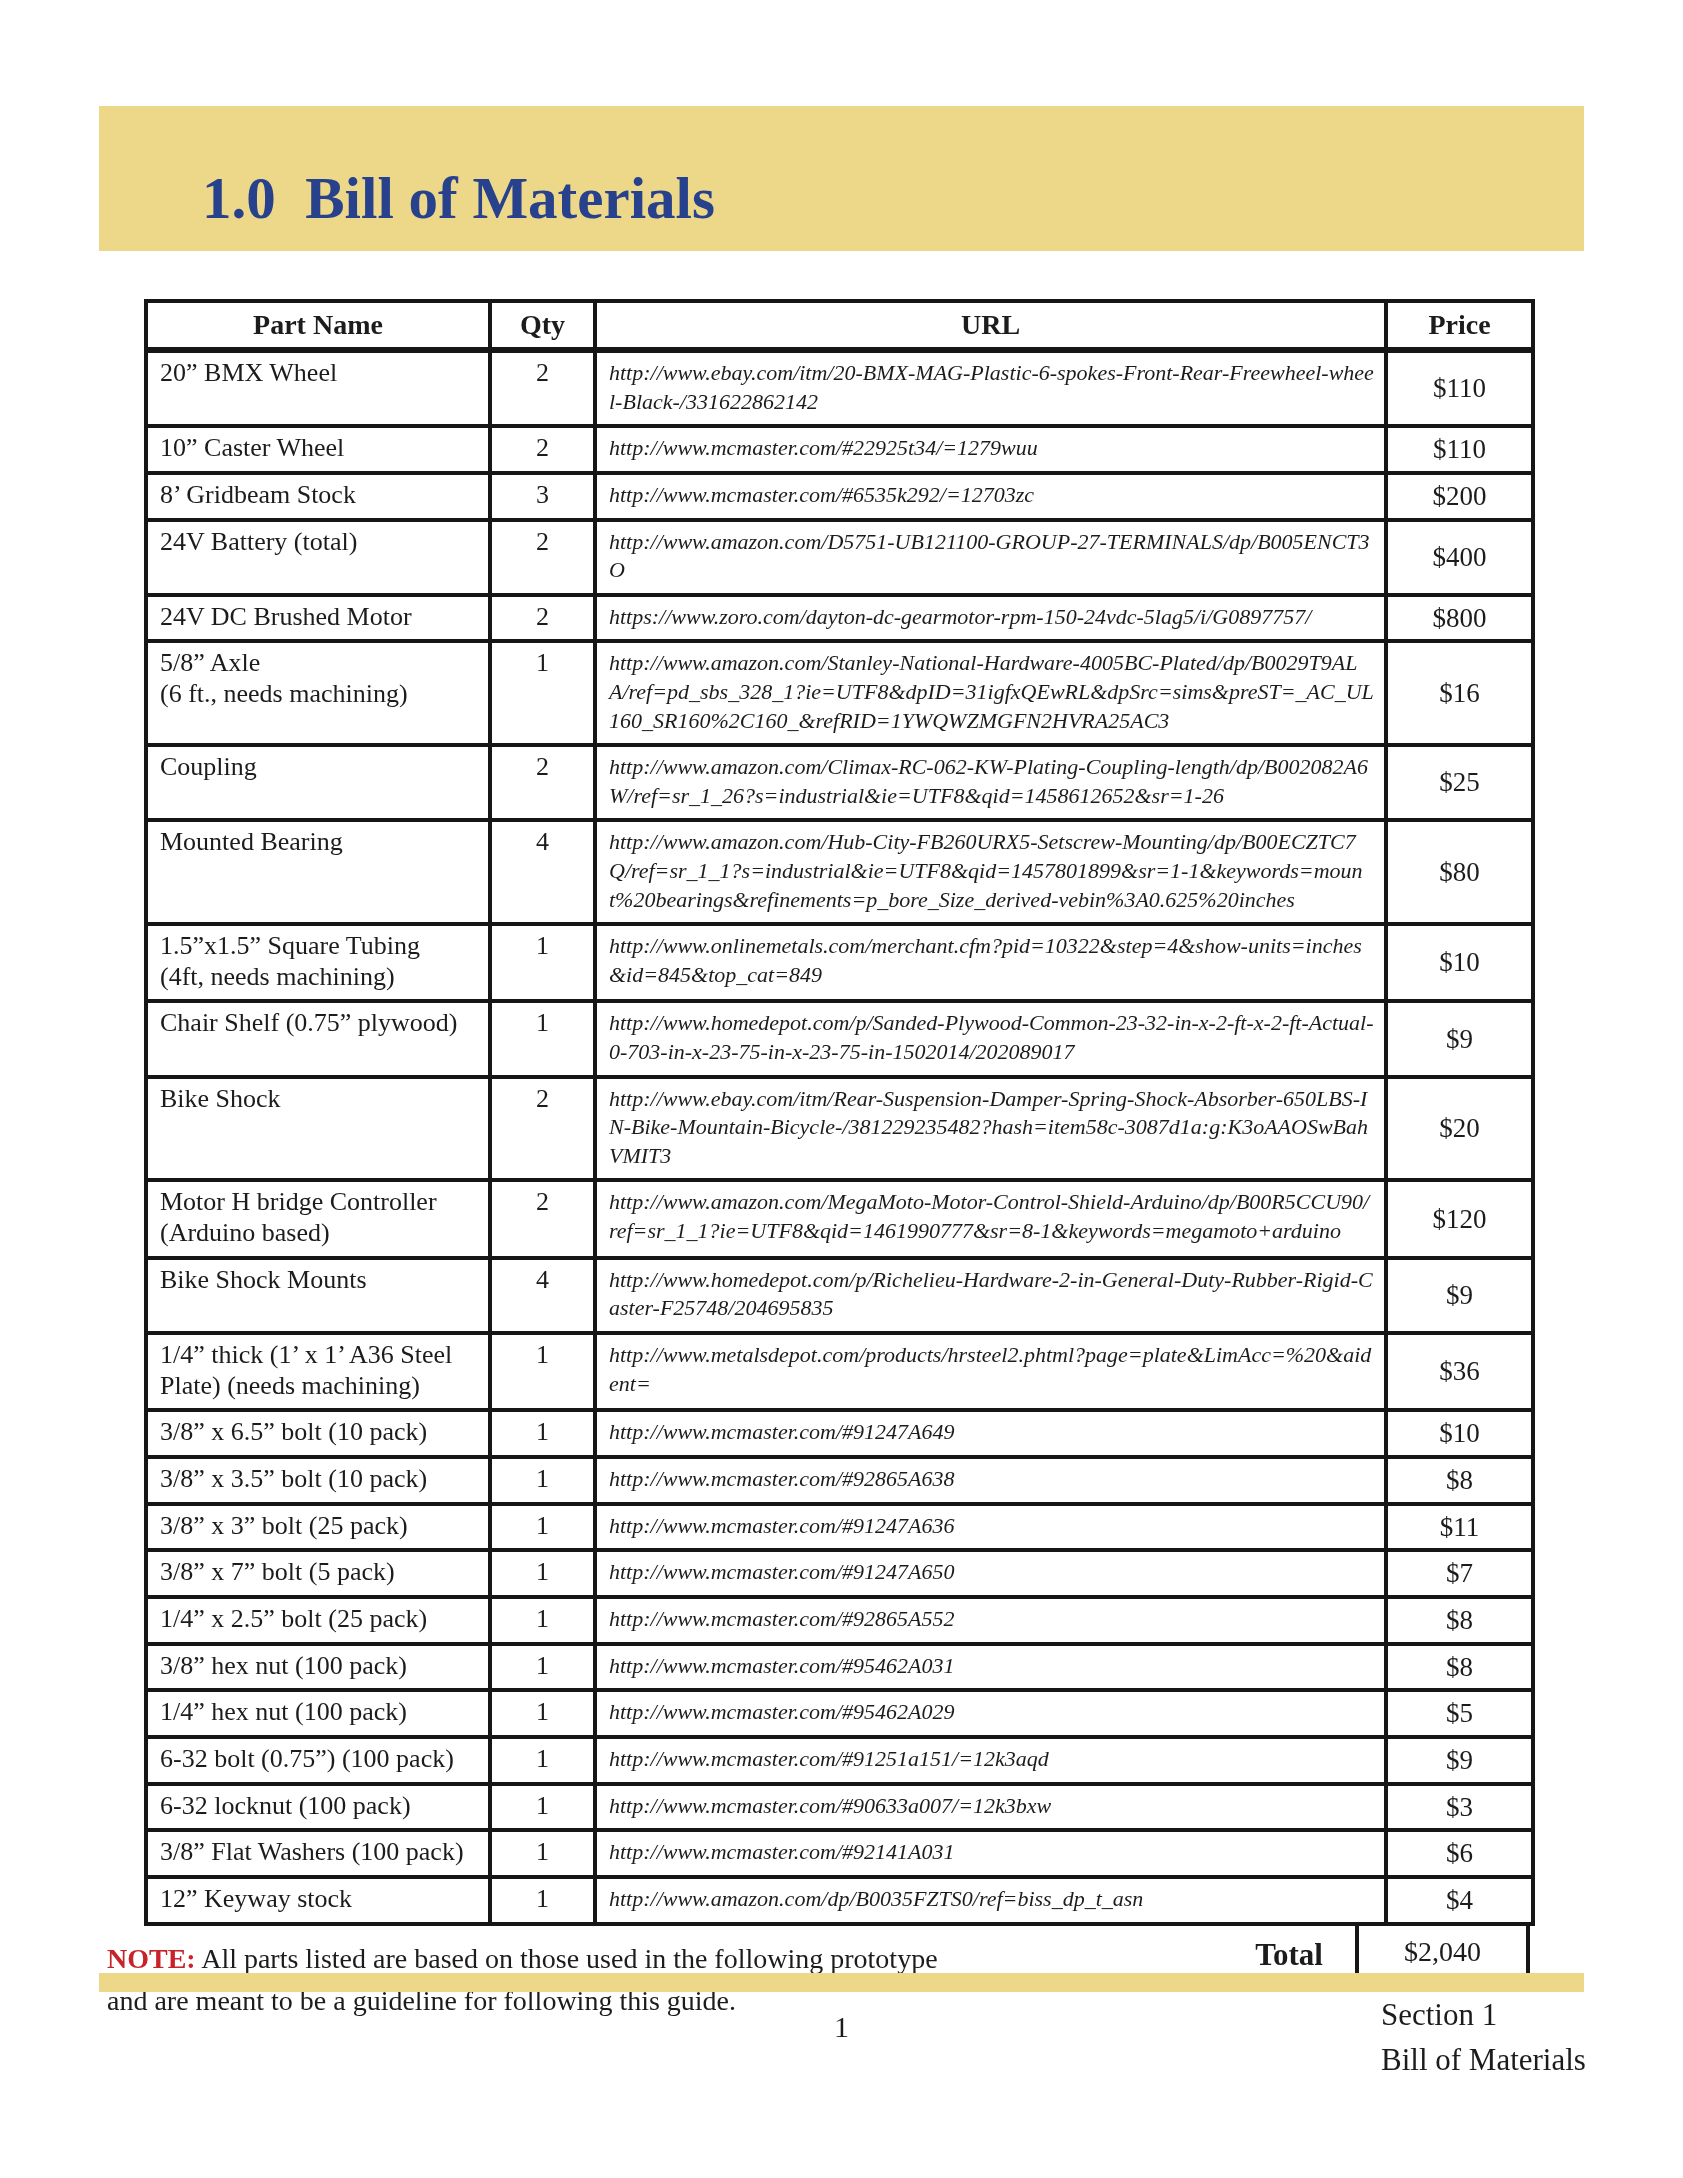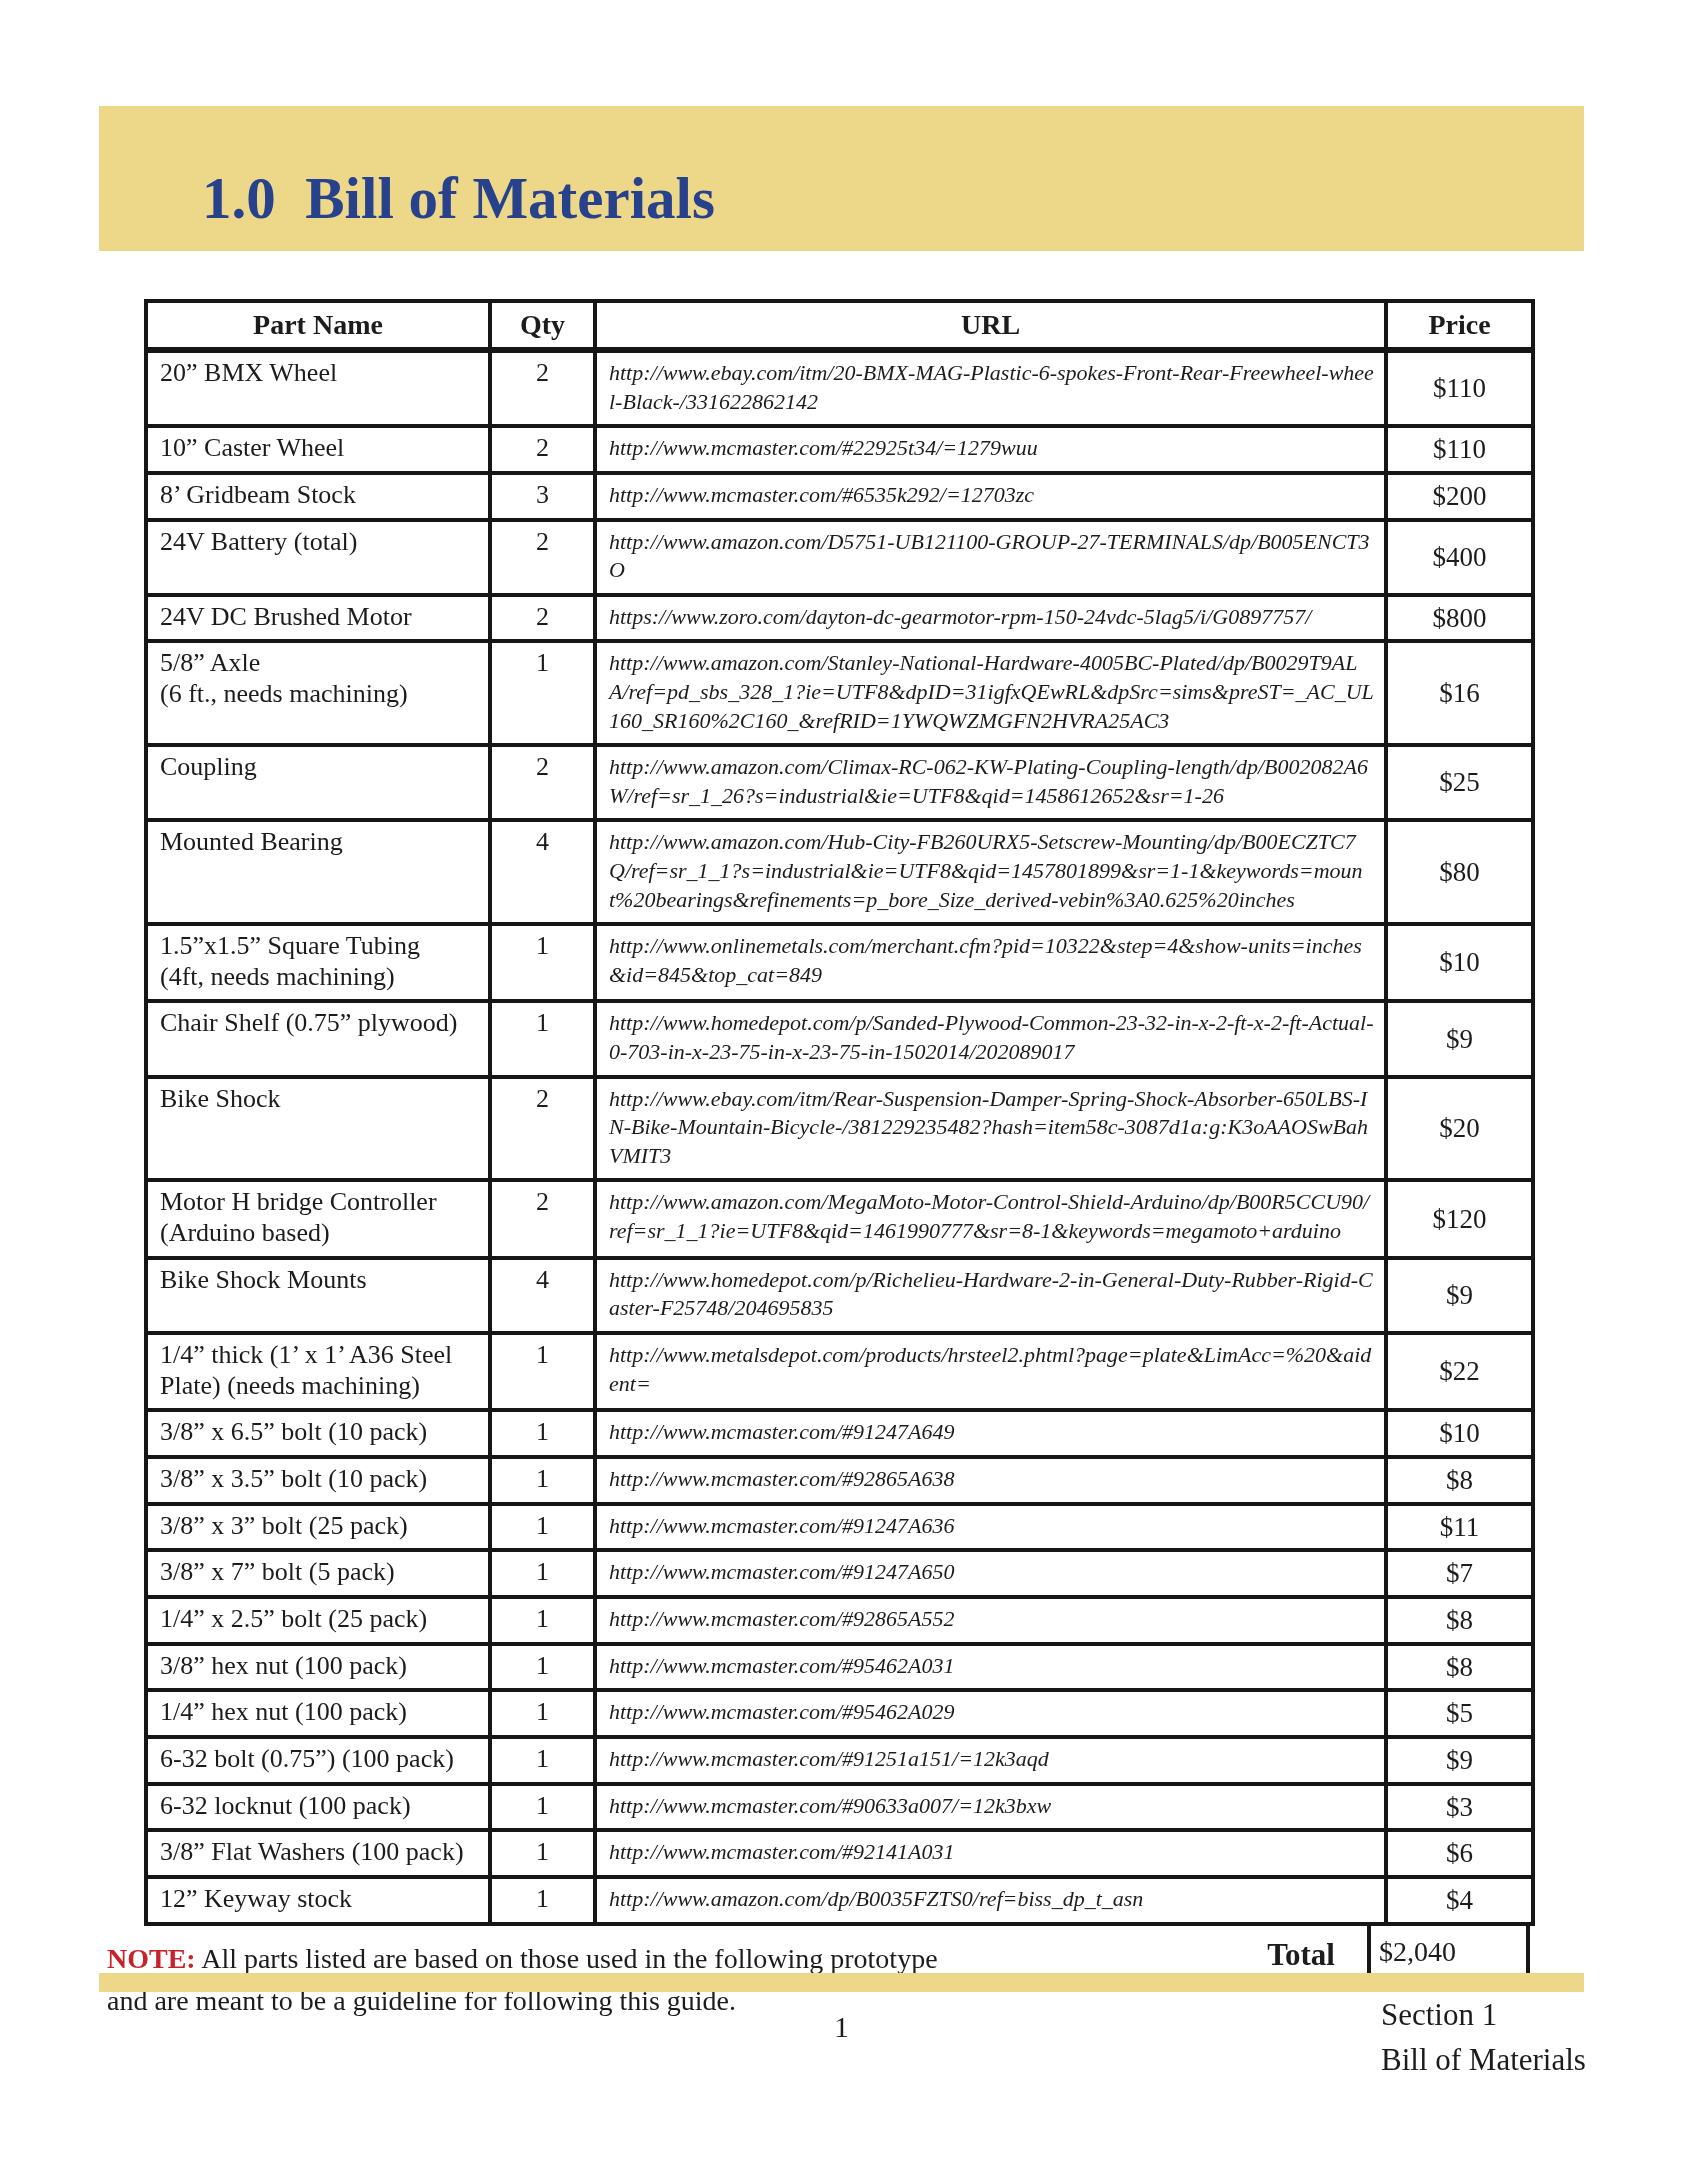--- a/index.html
+++ b/index.html
@@ -20,21 +20,21 @@
   .bom thead th{font-size:28px;font-weight:bold;text-align:center;padding:6px 4px;border-bottom-width:6px;}
   .bom td{vertical-align:top;}
   td.c-name{font-size:26px;line-height:1.18;padding:5px 6px 7px 12px;white-space:pre-line;}
   td.c-qty{font-size:26px;text-align:center;padding:5px 2px 7px;}
   td.c-url{font-size:22px;font-style:italic;line-height:1.3;padding:6px 10px 8px 12px;
            word-wrap:break-word;word-break:break-all;}
   td.c-price{font-size:27px;text-align:center;vertical-align:middle;padding:4px 2px;}
 
   .total-row{display:flex;justify-content:flex-end;align-items:stretch;margin-left:45px;width:1386px;margin-top:-4px;}
   .total-label{font-size:31px;font-weight:bold;margin-right:32px;align-self:center;padding-top:4px;text-align:right;}
-  .total-value{width:139px;border:4px solid var(--border);text-align:left;font-size:28px;padding:10px 8px 12px;}
+  .total-value{width:139px;border:4px solid var(--border);text-align:center;font-size:28px;padding:10px 14px 12px;}
 
   .note{margin:-46px 0 0 8px;max-width:990px;font-size:28px;line-height:1.5;}
   .note-label{color:var(--red);font-weight:bold;}
   .note-text{white-space:pre-line;}
 
   .bottom-band{position:absolute;left:99px;top:1973px;width:1485px;height:19px;background:var(--band);}
   .page-number{position:absolute;left:0;top:2010px;width:1683px;text-align:center;font-size:30px;}
   .section-block{position:absolute;left:1381px;top:1993px;font-size:31px;line-height:1.45;}
 </style>
 </head>
@@ -155,21 +155,21 @@
       <td class="c-qty">4</td>
       <td class="c-url">http://www.homedepot.com/p/Richelieu-Hardware-2-in-General-Duty-Rubber-Rigid-Caster-F25748/204695835</td>
       <td class="c-price">$9</td>
     </tr>
 
     <tr>
       <td class="c-name">1/4” thick (1’ x 1’ A36 Steel
 Plate) (needs machining)</td>
       <td class="c-qty">1</td>
       <td class="c-url">http://www.metalsdepot.com/products/hrsteel2.phtml?page=plate&amp;LimAcc=%20&amp;aident=</td>
-      <td class="c-price">$22</td>
+      <td class="c-price">$36</td>
     </tr>
 
     <tr>
       <td class="c-name">3/8” x 6.5” bolt (10 pack)</td>
       <td class="c-qty">1</td>
       <td class="c-url">http://www.mcmaster.com/#91247A649</td>
       <td class="c-price">$10</td>
     </tr>
 
 

